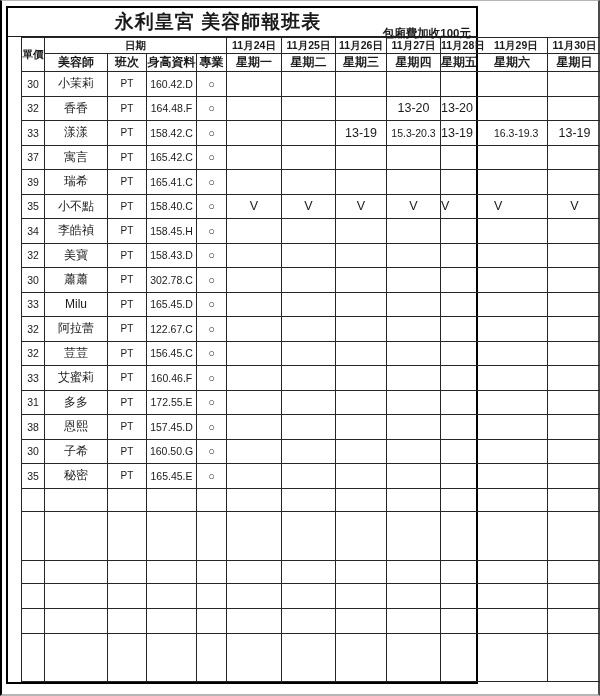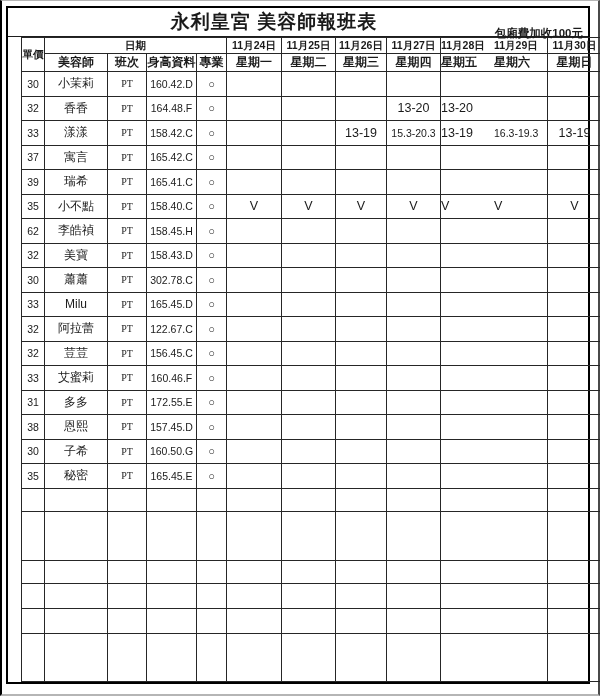--- a/index.html
+++ b/index.html
@@ -10,21 +10,21 @@
   }
   .frame {
     position:absolute; inset:0;
     border-left:2px solid #000;
     border-top:1px solid #b5b5b5;
     border-right:2px solid #4a4a4a;
     border-bottom:2px solid #b5b5b5;
     background:#fff;
   }
   .sheet {
-    position:absolute; left:4px; top:5px; width:584px;
+    position:absolute; left:4px; top:5px; width:472px;
     border:2px solid #000; background:#fff;
   }
   .title-bar {
     height:29px; border-bottom:1px solid #1d1d1d;
     position:relative; display:flex; align-items:center; justify-content:center;
   }
   .title {
     font-size:19px; font-weight:bold; letter-spacing:1px;
     transform:translateX(-24px); white-space:nowrap;
   }
@@ -35,21 +35,21 @@
   table { border-collapse:collapse; table-layout:fixed; width:580px;margin-left:13px; }
   td {
     border:1px solid #262626; text-align:center; vertical-align:middle;
     padding:0; white-space:nowrap; overflow:hidden;
   }
   tr.hdr1 td { height:16px; font-size:10.5px; font-weight:bold; }
   tr.hdr2 td { height:15px; font-size:12px; font-weight:bold; }
   tr.data td { height:24.5px; }
   .c-price   { font-size:10.5px; }
   .c-name    { font-size:12px; }
-  .c-shift   { font-size:10px;font-family:Liberation Serif, serif; }
+  .c-shift   { font-size:10px; }
   .c-profile { font-size:10.5px; }
   .c-spec    { font-size:11px; }
   .c-day     { font-size:12.5px; }
   .small     { font-size:10.5px; }
   .split { display:flex; width:100%; align-items:center; }
   .split span { flex:1 1 50%; text-align:left; overflow:hidden; white-space:nowrap; }
 </style>
 </head>
 <body>
 
@@ -208,21 +208,21 @@
             <td class="c-day">V</td>
             <td class="c-day">
               <div class="split">
                 <span>V</span>
                 <span>V</span>
               </div>
             </td>
             <td class="c-day">V</td>
           </tr>
           <tr class="data">
-            <td class="c-price">62</td>
+            <td class="c-price">34</td>
             <td class="c-name">李皓禎</td>
             <td class="c-shift">PT</td>
             <td class="c-profile">158.45.H</td>
             <td class="c-spec">○</td>
             <td class="c-day"></td>
             <td class="c-day"></td>
             <td class="c-day"></td>
             <td class="c-day"></td>
             <td class="c-day">
               <div class="split">

